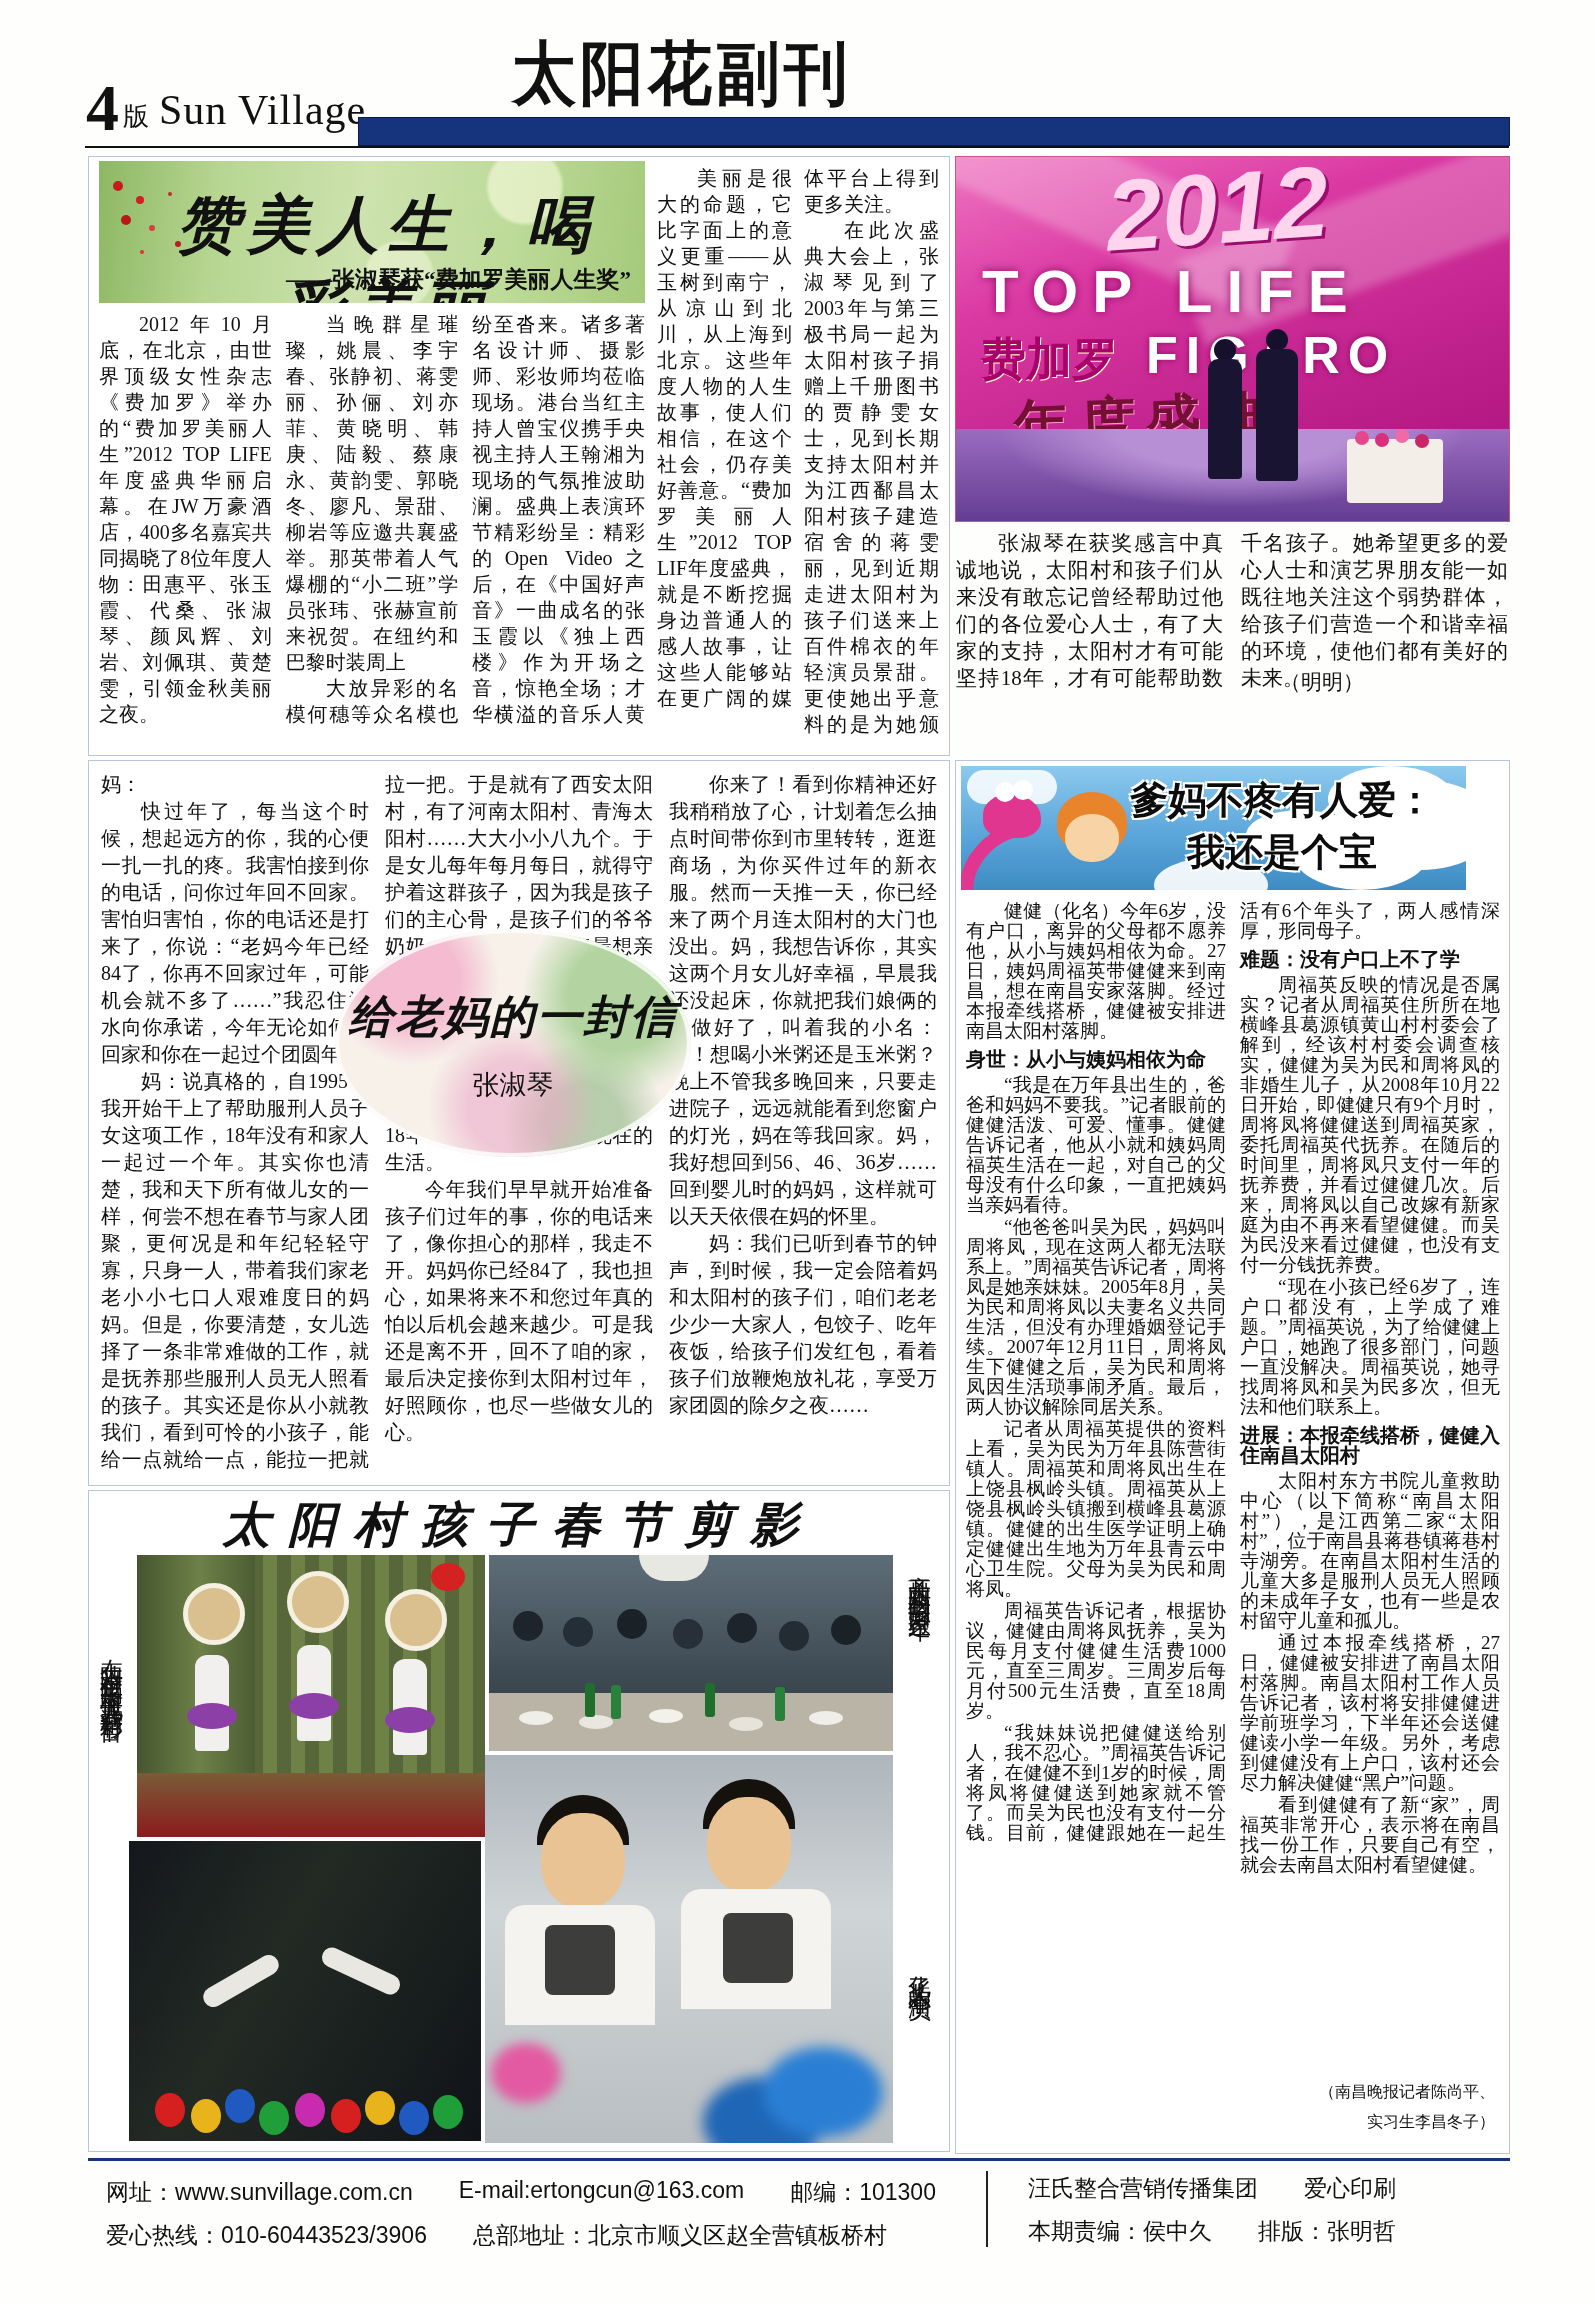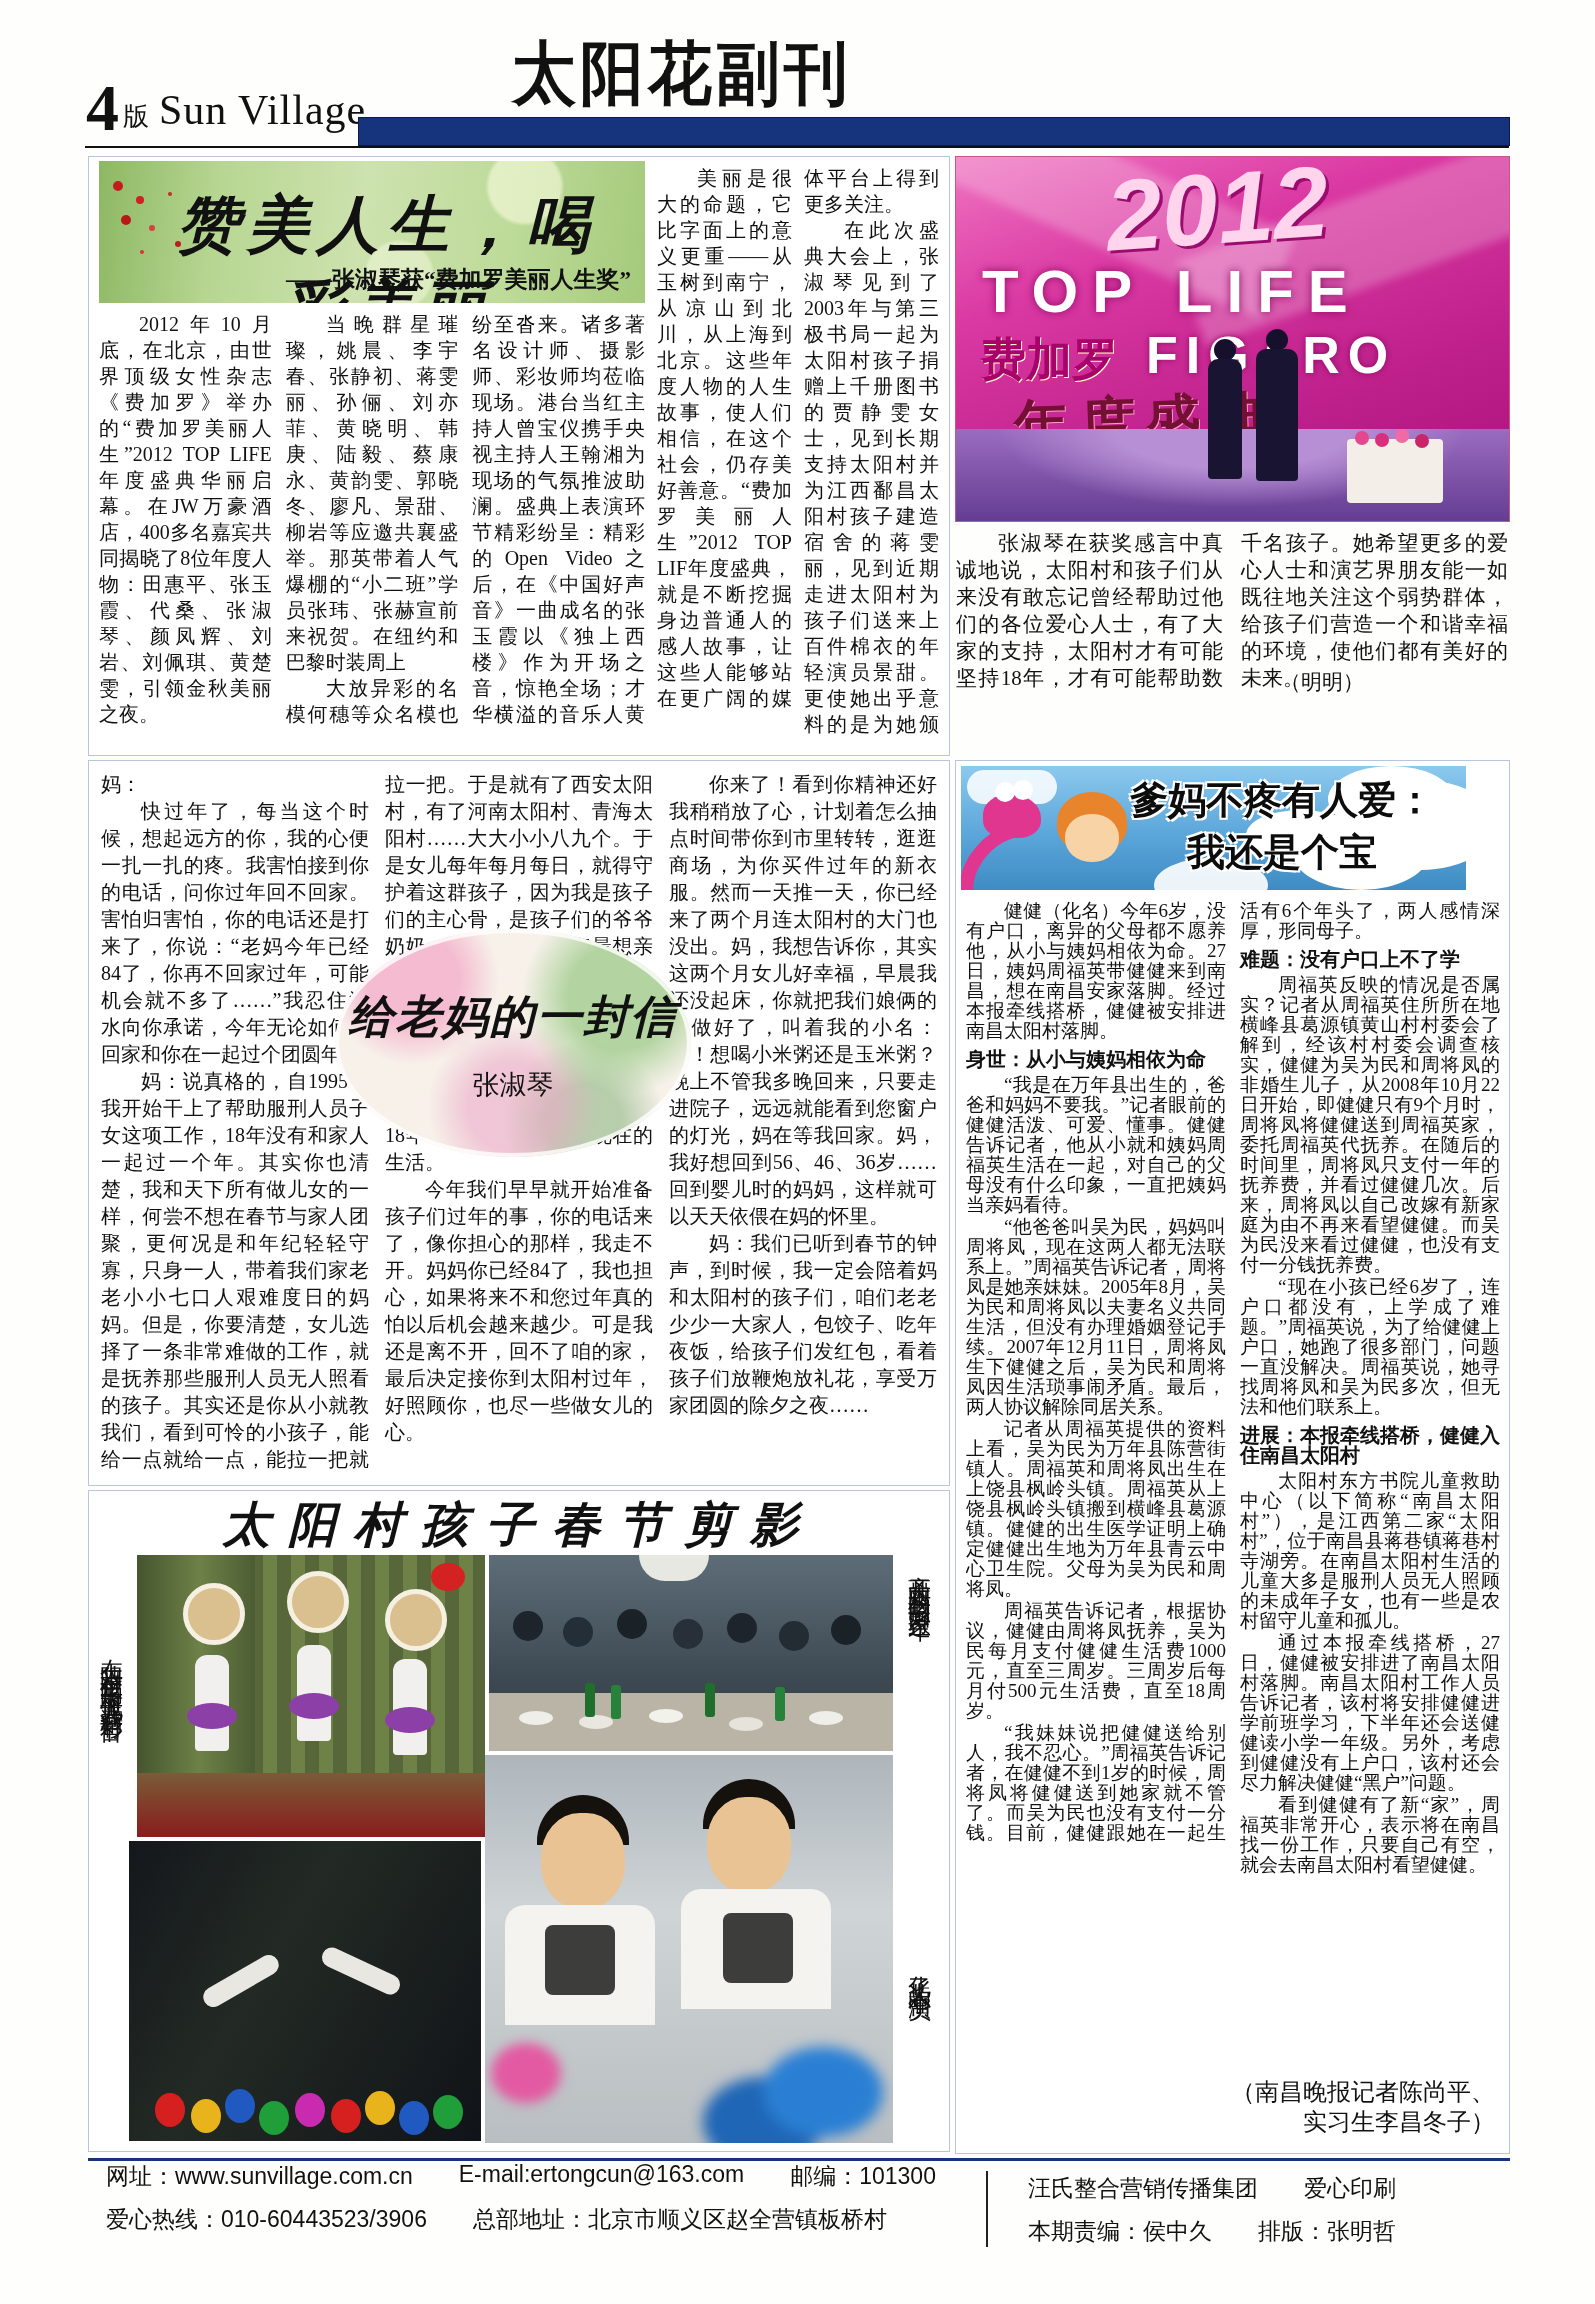--- a/index.html
+++ b/index.html
@@ -99,21 +99,21 @@
   .kid-hair{position:absolute;left:96px;top:26px;width:70px;height:60px;background:#e8842c;border-radius:50% 50% 42% 42%;}
   .kid-face{position:absolute;left:104px;top:48px;width:54px;height:48px;background:#f7d3a6;border-radius:48%;}
   .baby-title{position:absolute;right:4px;top:8px;width:360px;text-align:center;
     font-family:"Liberation Sans","DejaVu Sans",sans-serif;font-weight:900;font-size:38px;line-height:52px;color:#0c0c0c;
     text-shadow:-2px -2px 0 #fff,2px -2px 0 #fff,-2px 2px 0 #fff,2px 2px 0 #fff;}
   .baby-body{position:absolute;left:10px;top:140px;width:534px;height:1176px;column-count:2;column-gap:14px;
              font-size:19px;line-height:20px;text-align:justify;overflow:hidden;}
   .baby-body p{margin:0 0 2px 0;}
   .sub{font-family:"Liberation Sans","DejaVu Sans",sans-serif;font-weight:bold;font-size:20px;
        text-indent:0 !important;margin:8px 0 6px 0 !important;}
-  .baby-byline{position:absolute;right:14px;top:1316px;width:300px;text-align:right;font-size:24px;line-height:30px;}
+  .baby-byline{position:absolute;right:14px;top:1316px;width:300px;text-align:right;font-size:16px;line-height:30px;}
 
   
   .collage{left:88px;top:1490px;width:860px;height:660px;}
   .collage-title{position:absolute;left:0;top:2px;width:100%;text-align:center;font-size:48px;font-weight:bold;
                  font-style:italic;letter-spacing:18px;}
   .vcap{position:absolute;writing-mode:vertical-rl;font-size:23px;letter-spacing:4px;
         font-family:"Liberation Sans",sans-serif;}
   .vcap-left{left:8px;top:150px;}
   .vcap-rtop{left:816px;top:66px;}
   .vcap-rbottom{left:816px;top:466px;}
@@ -146,21 +146,21 @@
   .hair{position:absolute;width:92px;height:50px;background:#15110c;border-radius:50px 50px 0 0;}
   .shirt{position:absolute;width:150px;height:120px;background:#f4f3f0;border-radius:20px 20px 0 0;}
   .shirt-print{position:absolute;width:70px;height:70px;background:#1c1c1c;border-radius:8px;opacity:.85;}
   .boa-blue{position:absolute;right:10px;bottom:6px;width:120px;height:90px;background:#2a7fd4;border-radius:50%;
     filter:blur(7px);box-shadow:-60px 30px 0 #1f66b6;}
   .boa-pink{position:absolute;left:6px;bottom:40px;width:70px;height:60px;background:#e35aa2;border-radius:50%;filter:blur(6px);}
 
   
   .footer{position:absolute;left:88px;top:2158px;width:1422px;height:96px;border-top:3px solid #16337e;
           font-family:"Liberation Sans","DejaVu Sans",sans-serif;font-size:23px;display:flex;}
-  .f-left{width:880px;padding:0 0 0 18px;}
+  .f-left{width:880px;padding:16px 0 0 18px;}
   .f-right{flex:1;border-left:2px solid #222;margin:10px 0;padding:2px 0 0 40px;}
   .f-row{display:flex;gap:46px;margin-bottom:12px;white-space:nowrap;}
 </style>
 </head>
 <body>
 
 <div class="page">
 
   <div class="masthead">
     <span class="page-num">4</span>

